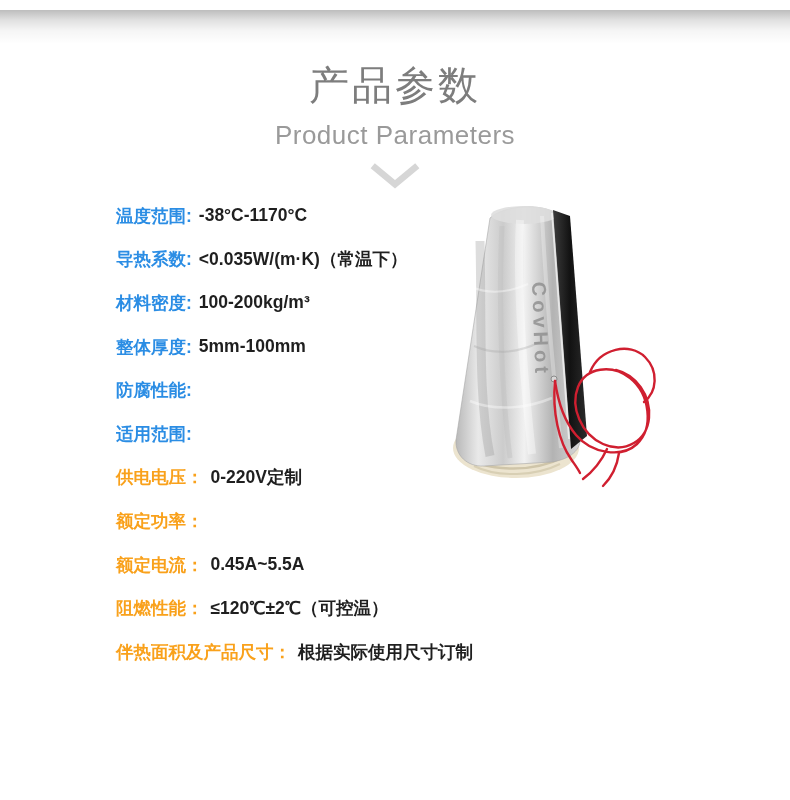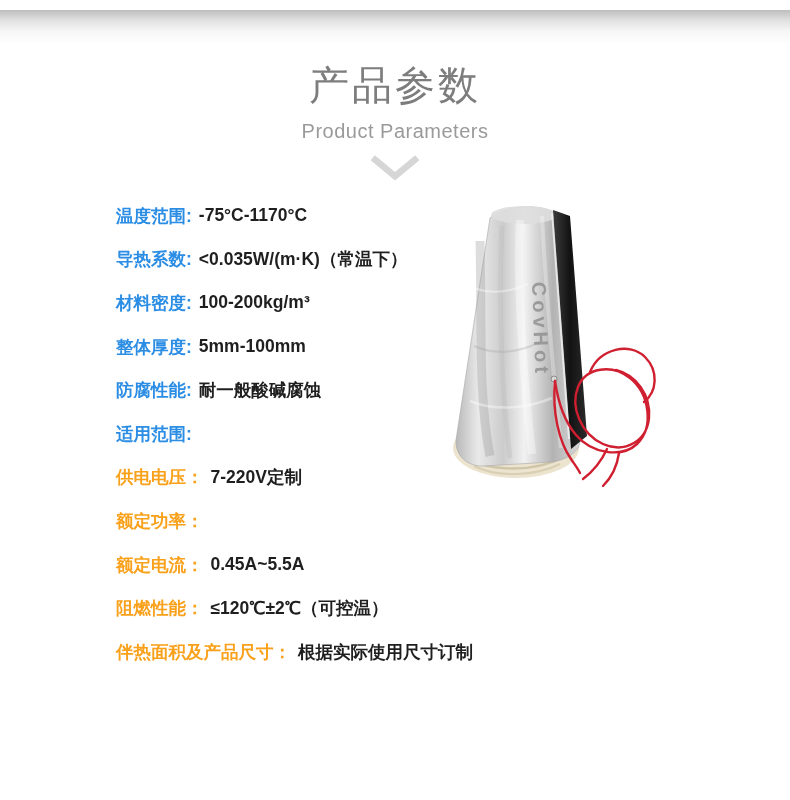--- a/index.html
+++ b/index.html
@@ -11,21 +11,21 @@
   .top-shadow{
     position:absolute;top:10px;left:0;width:790px;height:34px;
     background:linear-gradient(180deg, rgba(0,0,0,0.26) 0%, rgba(0,0,0,0.12) 30%, rgba(0,0,0,0.04) 60%, rgba(0,0,0,0) 100%);
   }
   .header{position:absolute;top:58px;left:0;width:790px;text-align:center;}
   .page-title{
     margin:0;font-size:40px;font-weight:normal;letter-spacing:3px;
     color:var(--title,#7d7d7d);
   }
   .page-subtitle{
-    margin-top:7px;font-size:20px;letter-spacing:.5px;
+    margin-top:7px;font-size:26px;letter-spacing:.5px;
     color:var(--subtitle,#9a9a9a);
   }
   .chevron{display:block;margin:12px auto 0;width:52px;height:26px;}
   .chevron polyline{fill:none;stroke:var(--chevron,#d6d6d6);stroke-width:7;}
   .params{position:absolute;left:86px;top:194px;width:660px;}
   .param-row{
     height:43.6px;display:flex;align-items:center;
     font-size:17.5px;font-weight:bold;white-space:nowrap;
   }
   .param-label{margin-right:7px;margin-left:30px;}
@@ -50,44 +50,43 @@
     <h1 class="page-title">产品参数</h1>
     <div class="page-subtitle">Product Parameters</div>
     <svg class="chevron" viewBox="0 0 54 28">
       <polyline points="3,3 27,23 51,3"></polyline>
     </svg>
   </div>
 
   <div class="params">
     <div class="param-row blue">
       <span class="param-label">温度范围:</span>
-      <span class="param-value">-75°C-1170°C</span>
+      <span class="param-value">-38°C-1170°C</span>
     </div>
     <div class="param-row blue">
       <span class="param-label">导热系数:</span>
       <span class="param-value">&lt;0.035W/(m·K)（常温下）</span>
     </div>
     <div class="param-row blue">
       <span class="param-label">材料密度:</span>
       <span class="param-value">100-200kg/m³</span>
     </div>
     <div class="param-row blue">
       <span class="param-label">整体厚度:</span>
       <span class="param-value">5mm-100mm</span>
     </div>
     <div class="param-row blue">
       <span class="param-label">防腐性能:</span>
-      <span class="param-value">耐一般酸碱腐蚀</span>
     </div>
     <div class="param-row blue">
       <span class="param-label">适用范围:</span>
     </div>
     <div class="param-row orange">
       <span class="param-label">供电电压：</span>
-      <span class="param-value">7-220V定制</span>
+      <span class="param-value">0-220V定制</span>
     </div>
     <div class="param-row orange">
       <span class="param-label">额定功率：</span>
     </div>
     <div class="param-row orange">
       <span class="param-label">额定电流：</span>
       <span class="param-value">0.45A~5.5A</span>
     </div>
     <div class="param-row orange">
       <span class="param-label">阻燃性能：</span>

